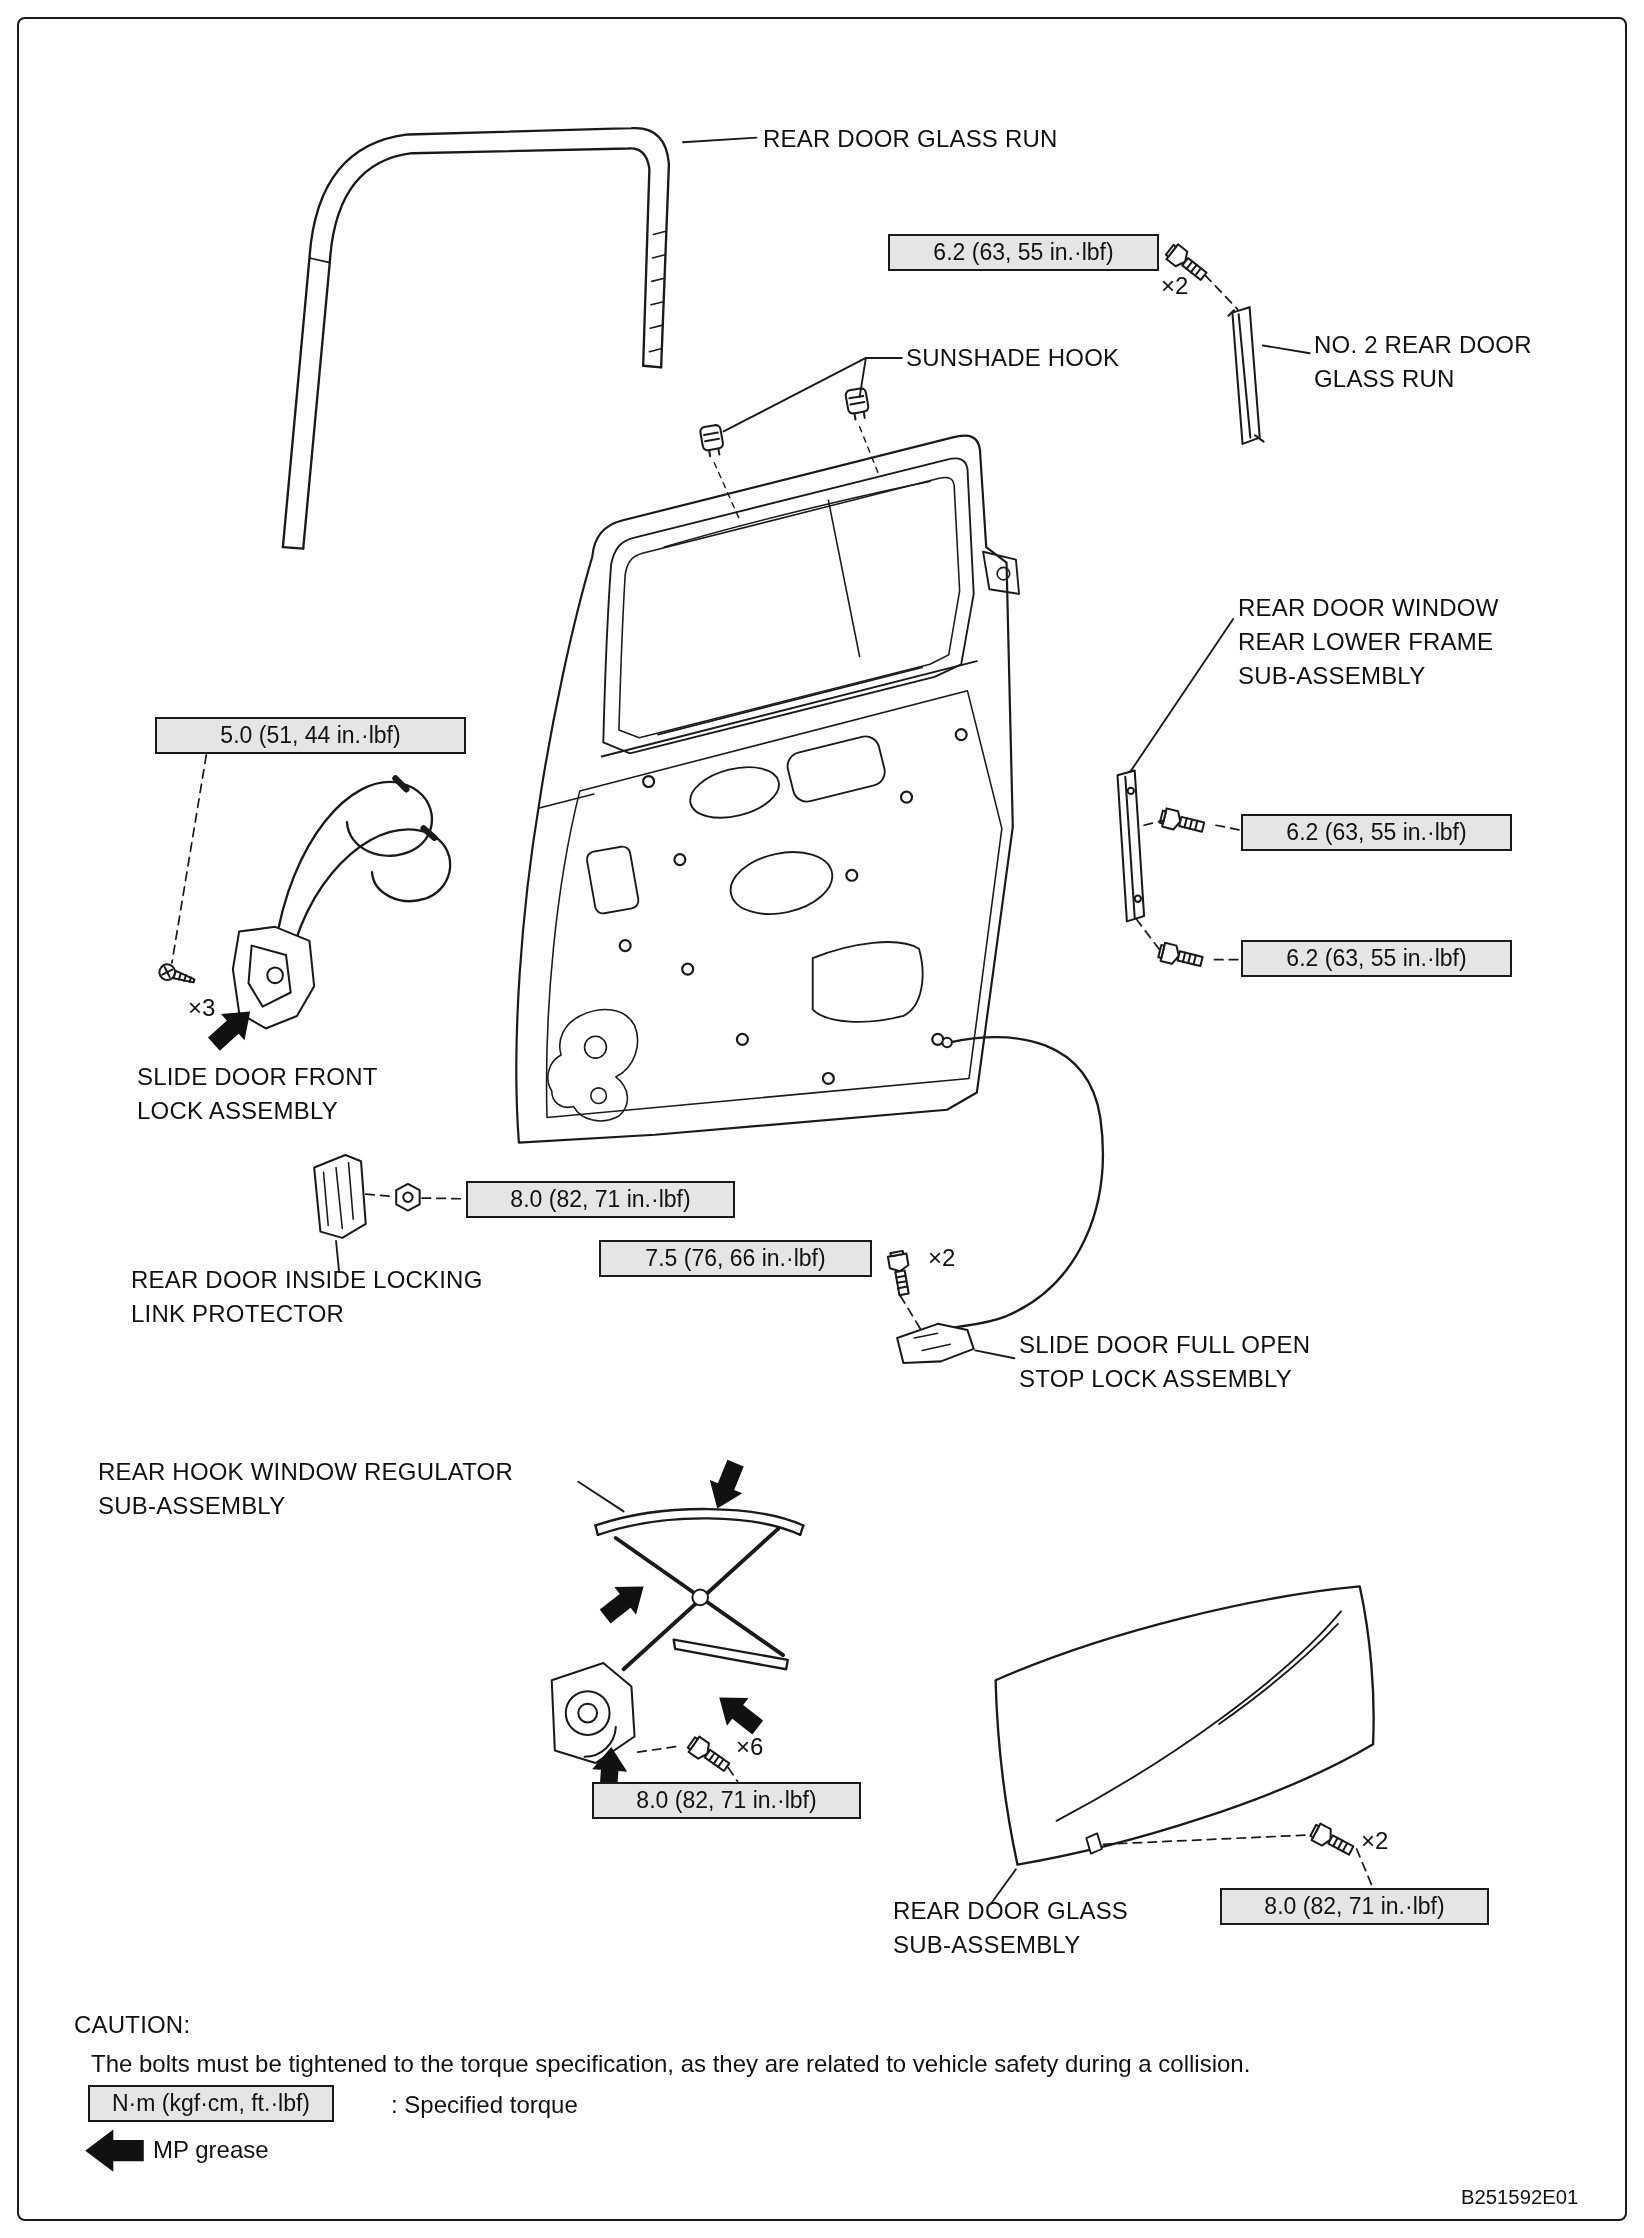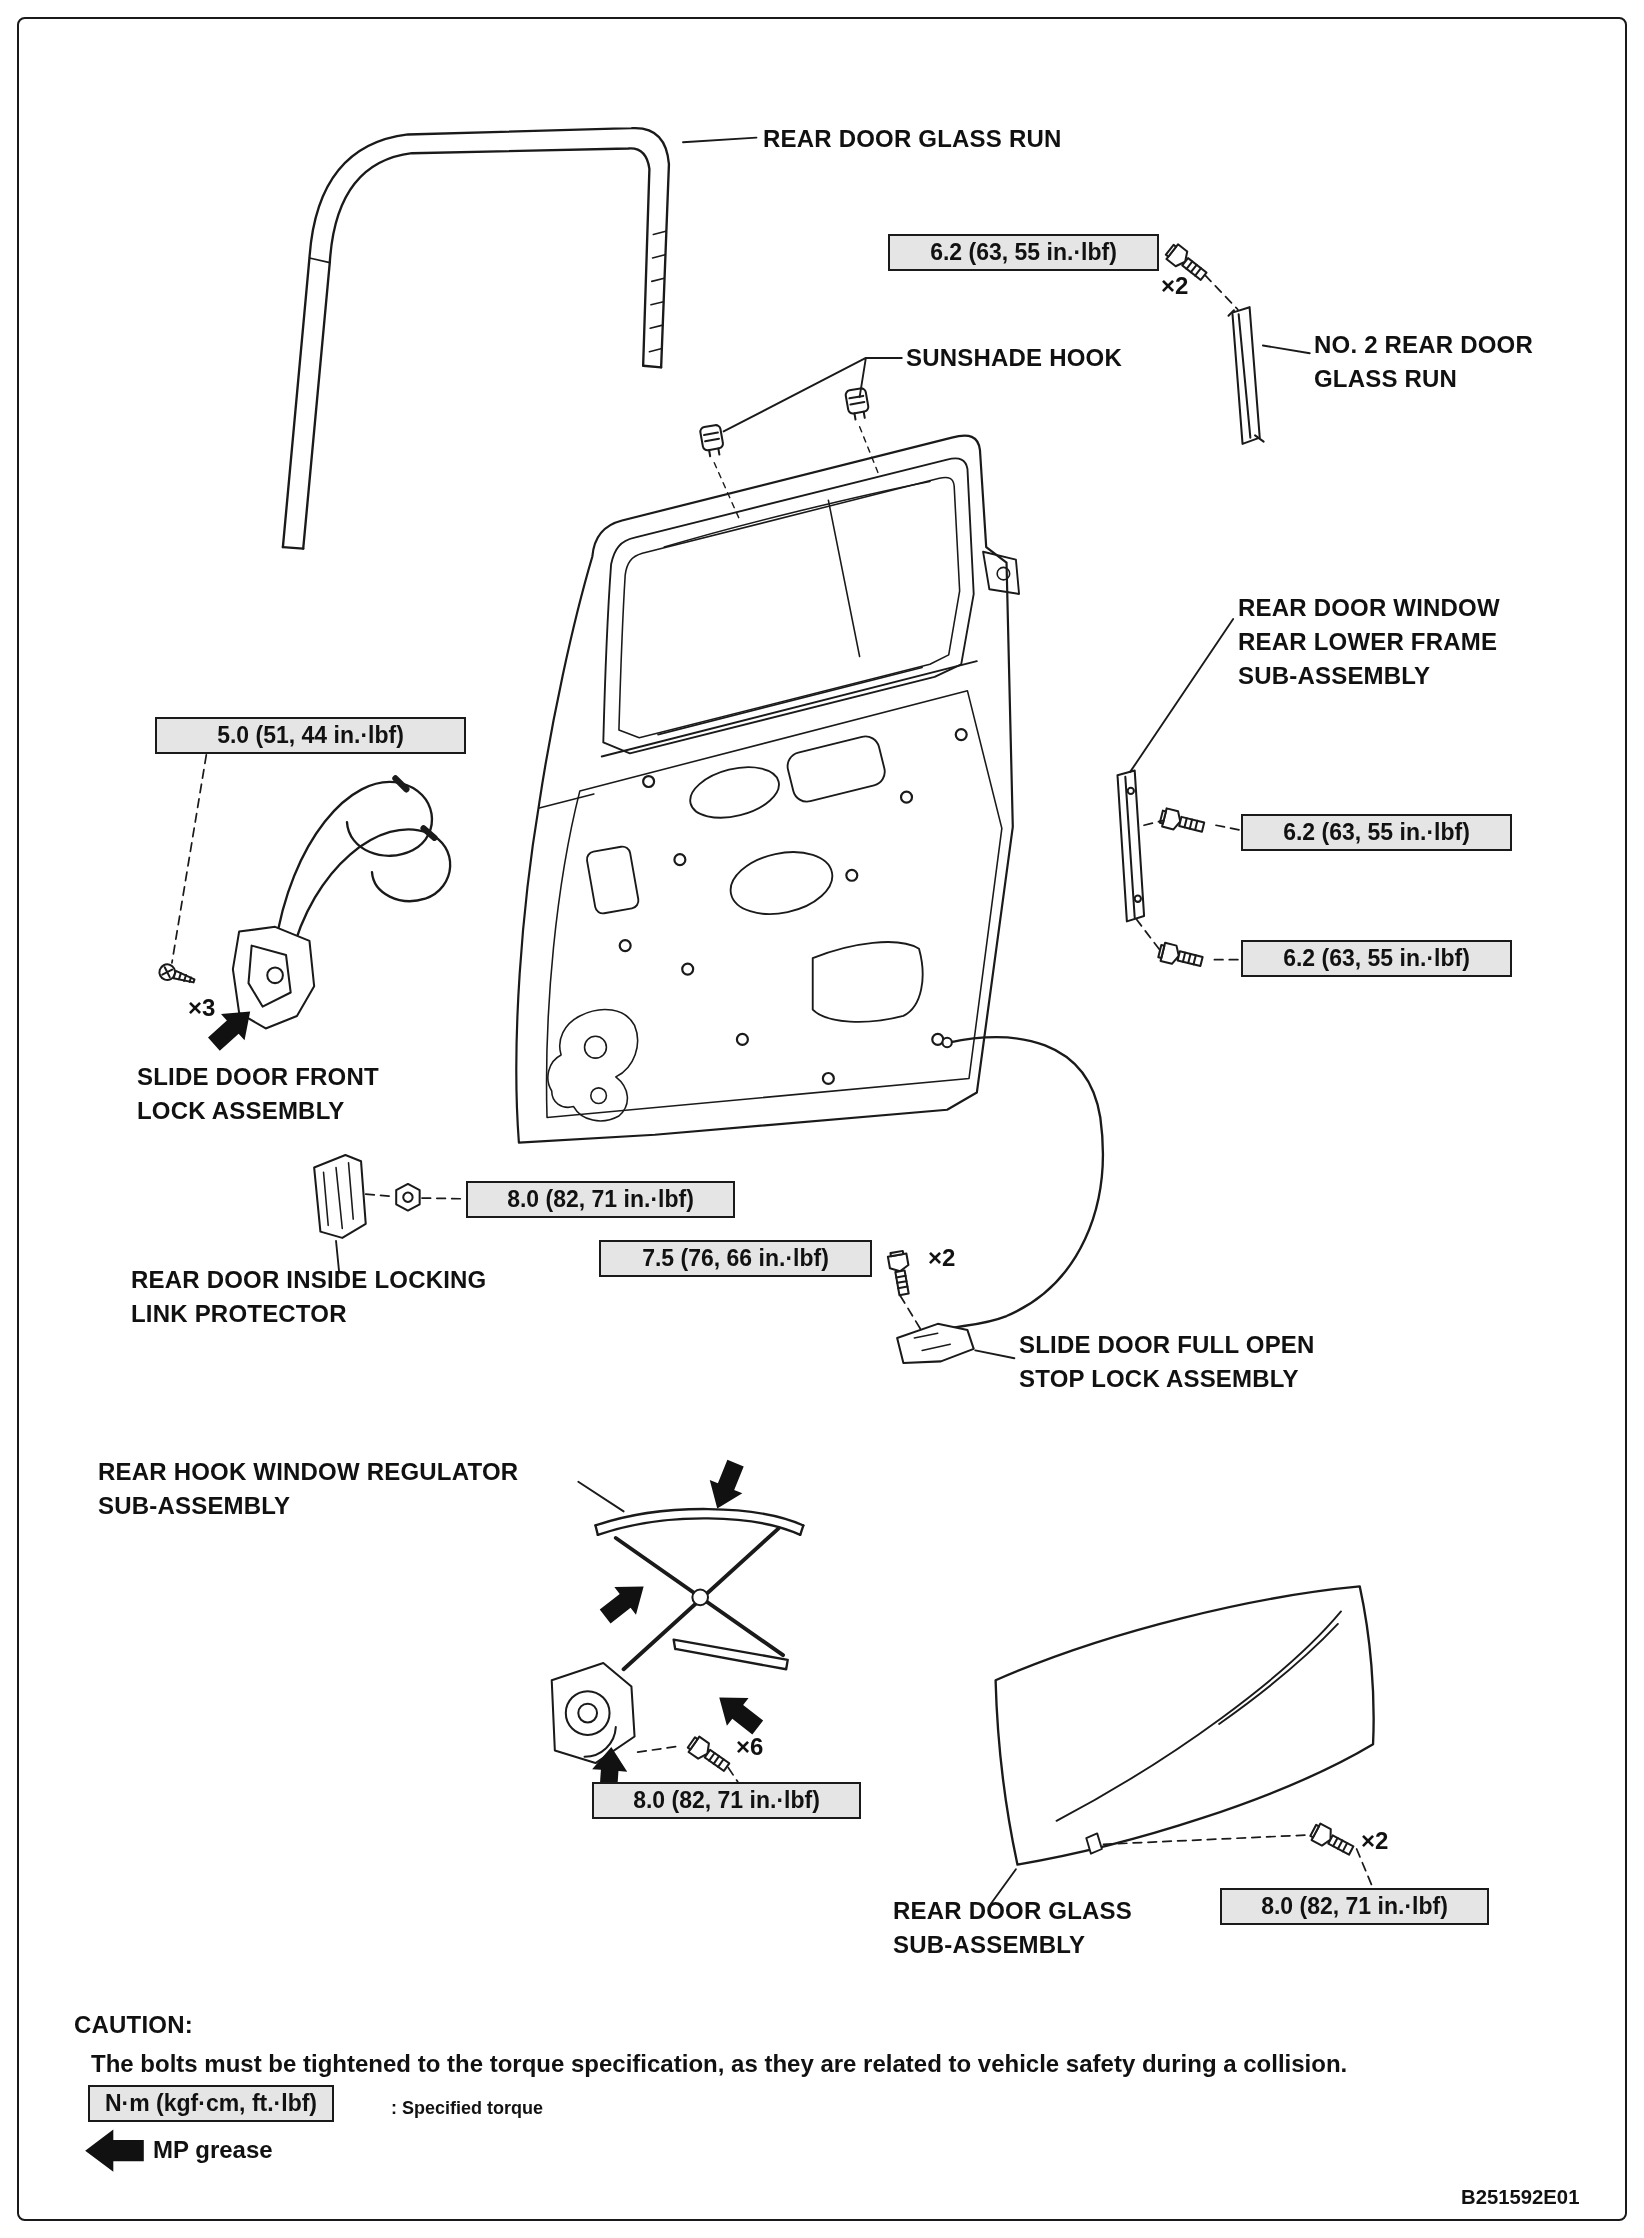--- a/index.html
+++ b/index.html
@@ -2,39 +2,39 @@
 <html style="font-size:12.5px"><head>
 <meta charset="utf-8">
 <style>
   * { margin:0; padding:0; box-sizing:border-box; }
   html,body { background:#ffffff; }
   body {
     width:1645px; height:2239px;
     font-family:"Liberation Sans","DejaVu Sans",sans-serif;
     color:#111111;
   }
-  .page { position:relative; width:1645px; height:2239px; background:#ffffff; overflow:hidden;font-weight:bold; }
+  .page { position:relative; width:1645px; height:2239px; background:#ffffff; overflow:hidden; }
   .frame {
     position:absolute; left:17px; top:17px; width:1610px; height:2204px;
     border:2.3px solid #1a1a1a; border-radius:7.8px;
   }
   .art { position:absolute; left:0; top:0; }
   .lbl {
     position:absolute; font-size:24px; line-height:34px;
     white-space:nowrap; letter-spacing:0.2px;
   }
   .tbox {
     position:absolute; height:37px; border:2.3px solid #1a1a1a; background:#e5e5e5;
     display:flex; align-items:center; justify-content:center;
     font-size:23px; white-space:nowrap;
   }
   .qty { position:absolute; font-size:24px; white-space:nowrap; }
   .caution-heading { position:absolute; font-size:24px; letter-spacing:0.2px; }
   .caution-body { position:absolute; font-size:24px; }
-  .legend-suffix { position:absolute; font-size:18px;margin-top:7px; }
+  .legend-suffix { position:absolute; font-size:24px; }
   .grease-label { position:absolute; font-size:24px; }
   .code { position:absolute; font-size:20.3px; }
 </style>
 </head>
 <body>
 
 <div class="page">
 
   <div class="frame"></div>
 

